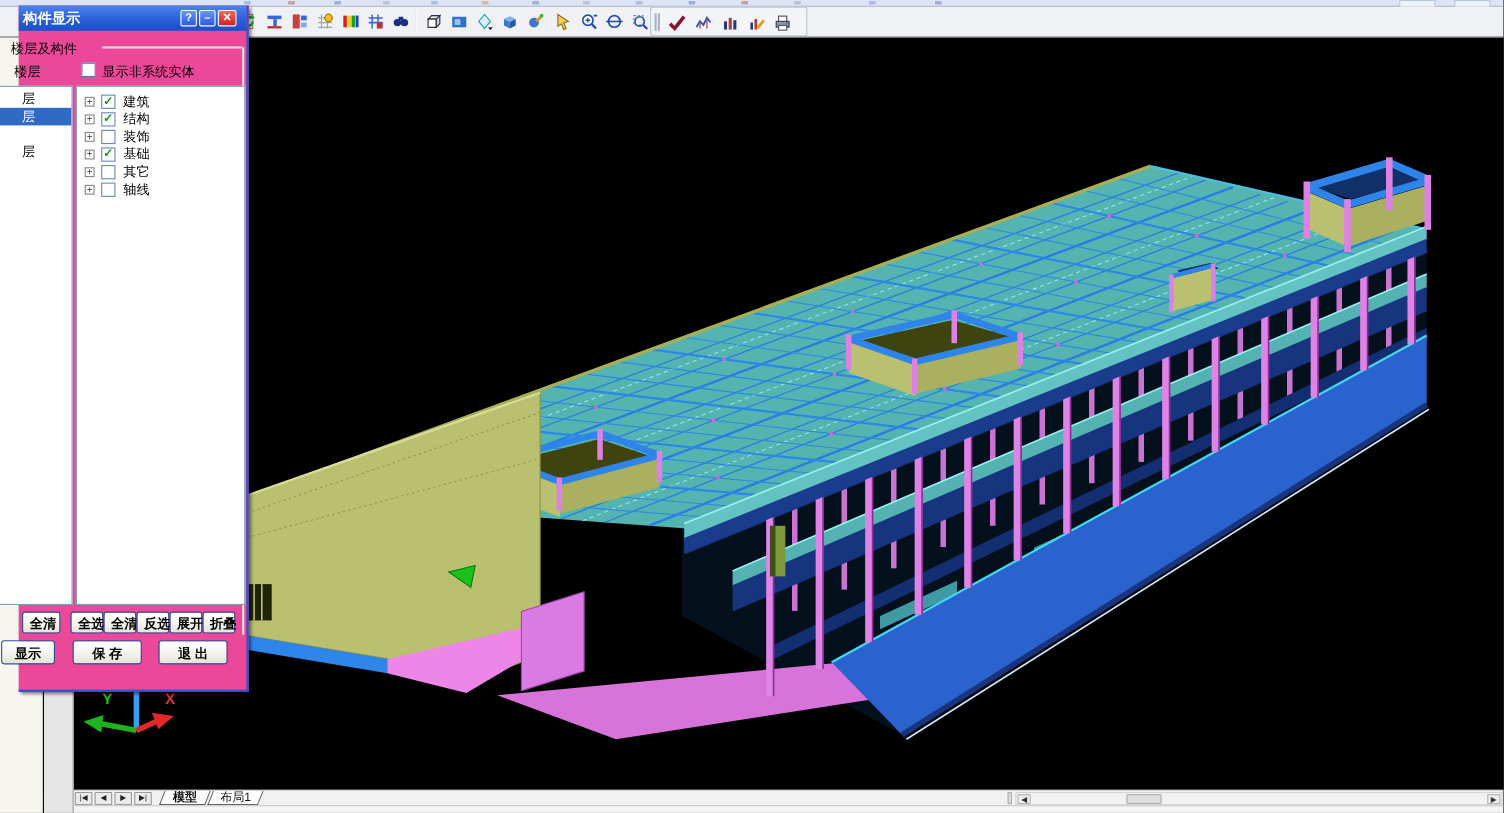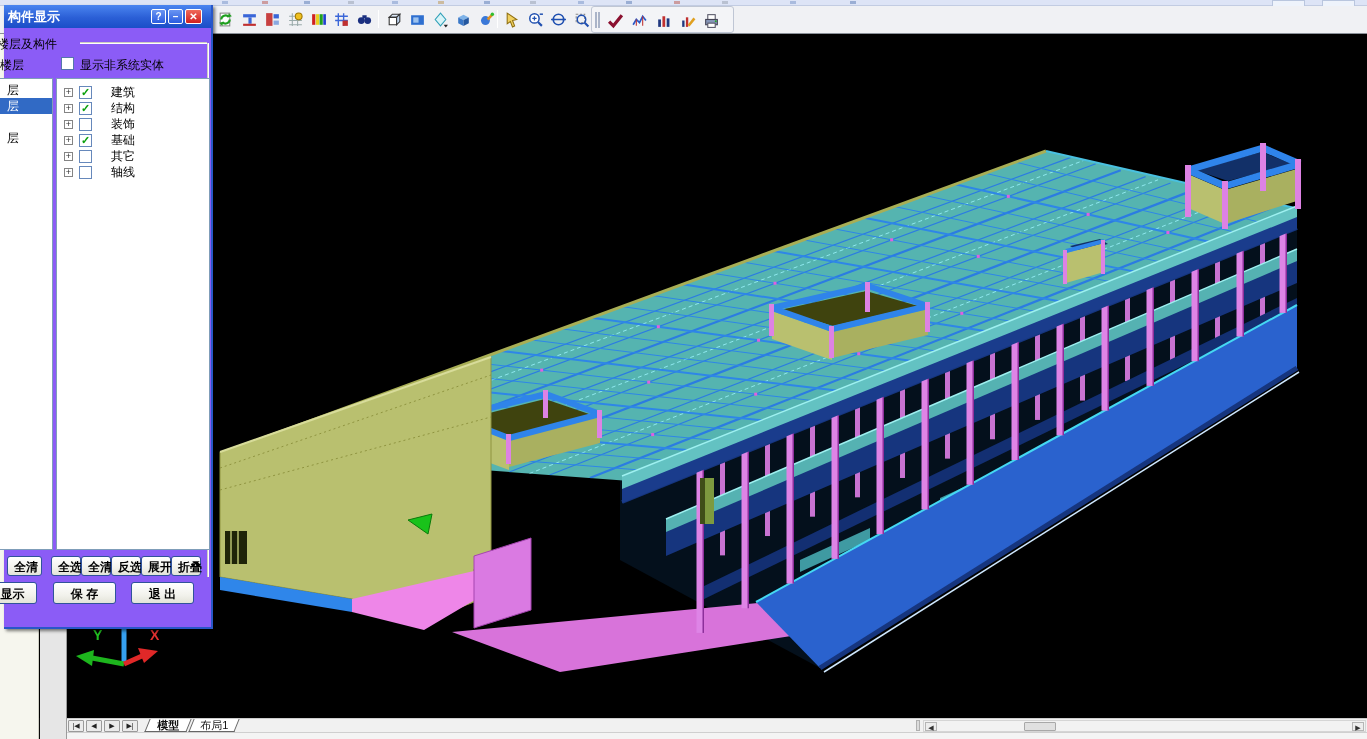--- a/index.html
+++ b/index.html
@@ -31,36 +31,36 @@
   .tab{position:absolute;top:0px;height:13px;border:1px solid #666;border-top:none;background:#ffffff;transform:skewX(-22deg);}
   .tab .tlbl{transform:skewX(22deg);display:block;font-size:11px;line-height:12px;text-align:center;color:#111;}
   .tab.active .tlbl{font-weight:bold;}
   .scroll{position:absolute;left:856px;top:1px;width:443px;height:12px;background:#f2f2f2;border:1px solid #d5d5d5;}
   .sarrow{position:absolute;top:1px;width:12px;height:9px;font-size:7px;line-height:9px;text-align:center;color:#333;background:#ededed;border:1px solid #b5b5b5;}
   .sthumb{position:absolute;left:100px;top:1px;width:32px;height:9px;background:#e0e0e0;border:1px solid #a8a8a8;border-radius:1px;}
   .status-sliver{left:67px;top:732px;width:1300px;height:7px;background:#f4f4f4;border-top:1px solid #cfcfcf;z-index:5;}
   .splitter{position:absolute;left:849px;top:1px;width:4px;height:11px;background:#dcdcdc;border:1px solid #b0b0b0;}
 
   
-  .dialog{left:4px;top:5px;width:209px;height:624px;background:#8b5cf6;border-right:2px solid #2857c8;border-bottom:2px solid #2857c8;z-index:6;box-shadow:2px 2px 3px rgba(0,0,0,.5);}
+  .dialog{left:17px;top:5px;width:209px;height:624px;background:#ec4899;border-right:2px solid #2857c8;border-bottom:2px solid #2857c8;z-index:6;box-shadow:2px 2px 3px rgba(0,0,0,.5);}
   .dlg-title{position:absolute;left:0;top:0;width:207px;height:23px;background:linear-gradient(180deg,#4a85f0 0%,#2b5fd6 55%,#1b4ec8 100%);color:#fff;font-weight:bold;font-size:13px;line-height:23px;padding-left:4px;}
   .cap-btn{position:absolute;top:4px;width:15px;height:15px;border:1px solid #fff;border-radius:2px;background:linear-gradient(180deg,#6a95f2,#2a5ce0);color:#fff;font-size:10px;font-weight:bold;text-align:center;line-height:13px;}
   .cap-btn.close{background:linear-gradient(180deg,#f06a5a,#d02020);width:17px;}
   .grp-line{position:absolute;border-top:1px solid #cdcdc2;box-shadow:0 1px 0 #ffffff;}
   .grp-vline{position:absolute;border-left:1px solid #cdcdc2;box-shadow:1px 0 0 #ffffff;}
   .lbl{position:absolute;font-size:12px;color:#000;white-space:nowrap;}
   .chkbox{position:absolute;width:13px;height:13px;background:#fff;border:1px solid #5577aa;font-size:11px;line-height:11px;text-align:center;color:#0ca00c;font-weight:bold;}
   .listbox{position:absolute;left:-20px;top:73px;width:69px;height:472px;background:#fff;border:1px solid #7f9db9;overflow:hidden;padding-top:3px;}
   .lrow{height:16px;line-height:16px;font-size:12px;padding-left:22px;color:#000;white-space:nowrap;}
   .lrow.sel{background:#316ac5;color:#fff;}
   .treebox{position:absolute;left:52px;top:73px;width:154px;height:472px;background:#fff;border:1px solid #7f9db9;padding-top:5px;}
   .trow{height:16px;display:flex;align-items:center;}
   .expander{width:9px;height:9px;border:1px solid #848484;background:#fff;font-size:9px;line-height:7px;text-align:center;color:#333;margin-left:7px;flex:none;}
   .tchk{width:13px;height:13px;border:1px solid #6688bb;background:#fff;font-size:11px;line-height:11px;text-align:center;color:#0ca00c;font-weight:bold;margin-left:6px;flex:none;}
-  .tlabel{font-size:12px;margin-left:19px;white-space:nowrap;}
+  .tlabel{font-size:12px;margin-left:7px;white-space:nowrap;}
   .xpbtn{position:absolute;height:20px;border:1px solid #30539a;border-radius:3px;background:linear-gradient(180deg,#ffffff 0%,#f2f2ec 60%,#e3e3d8 100%);font-size:12px;text-align:center;line-height:18px;color:#000;white-space:nowrap;font-weight:bold;}
   .xpbtn.big{height:22px;line-height:20px;}
 </style>
 </head>
 <body>
 
 <div class="screen">
 
   <div class="abs viewport"></div>
 

